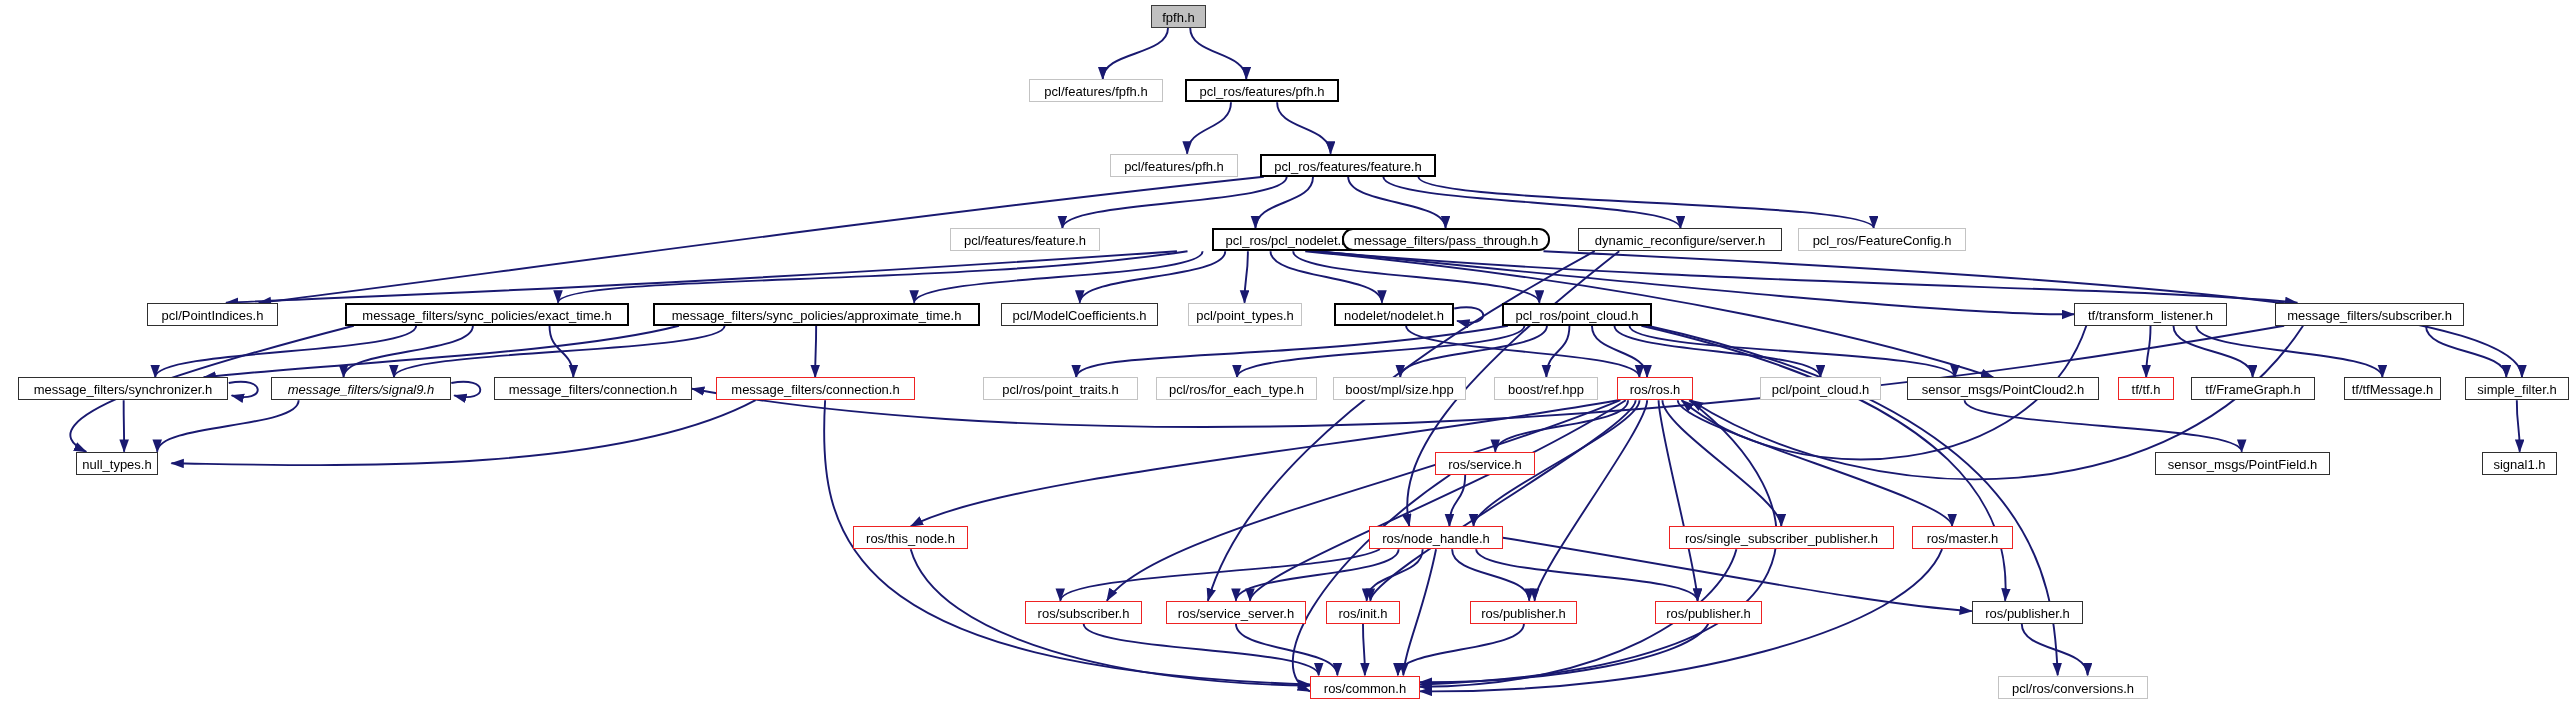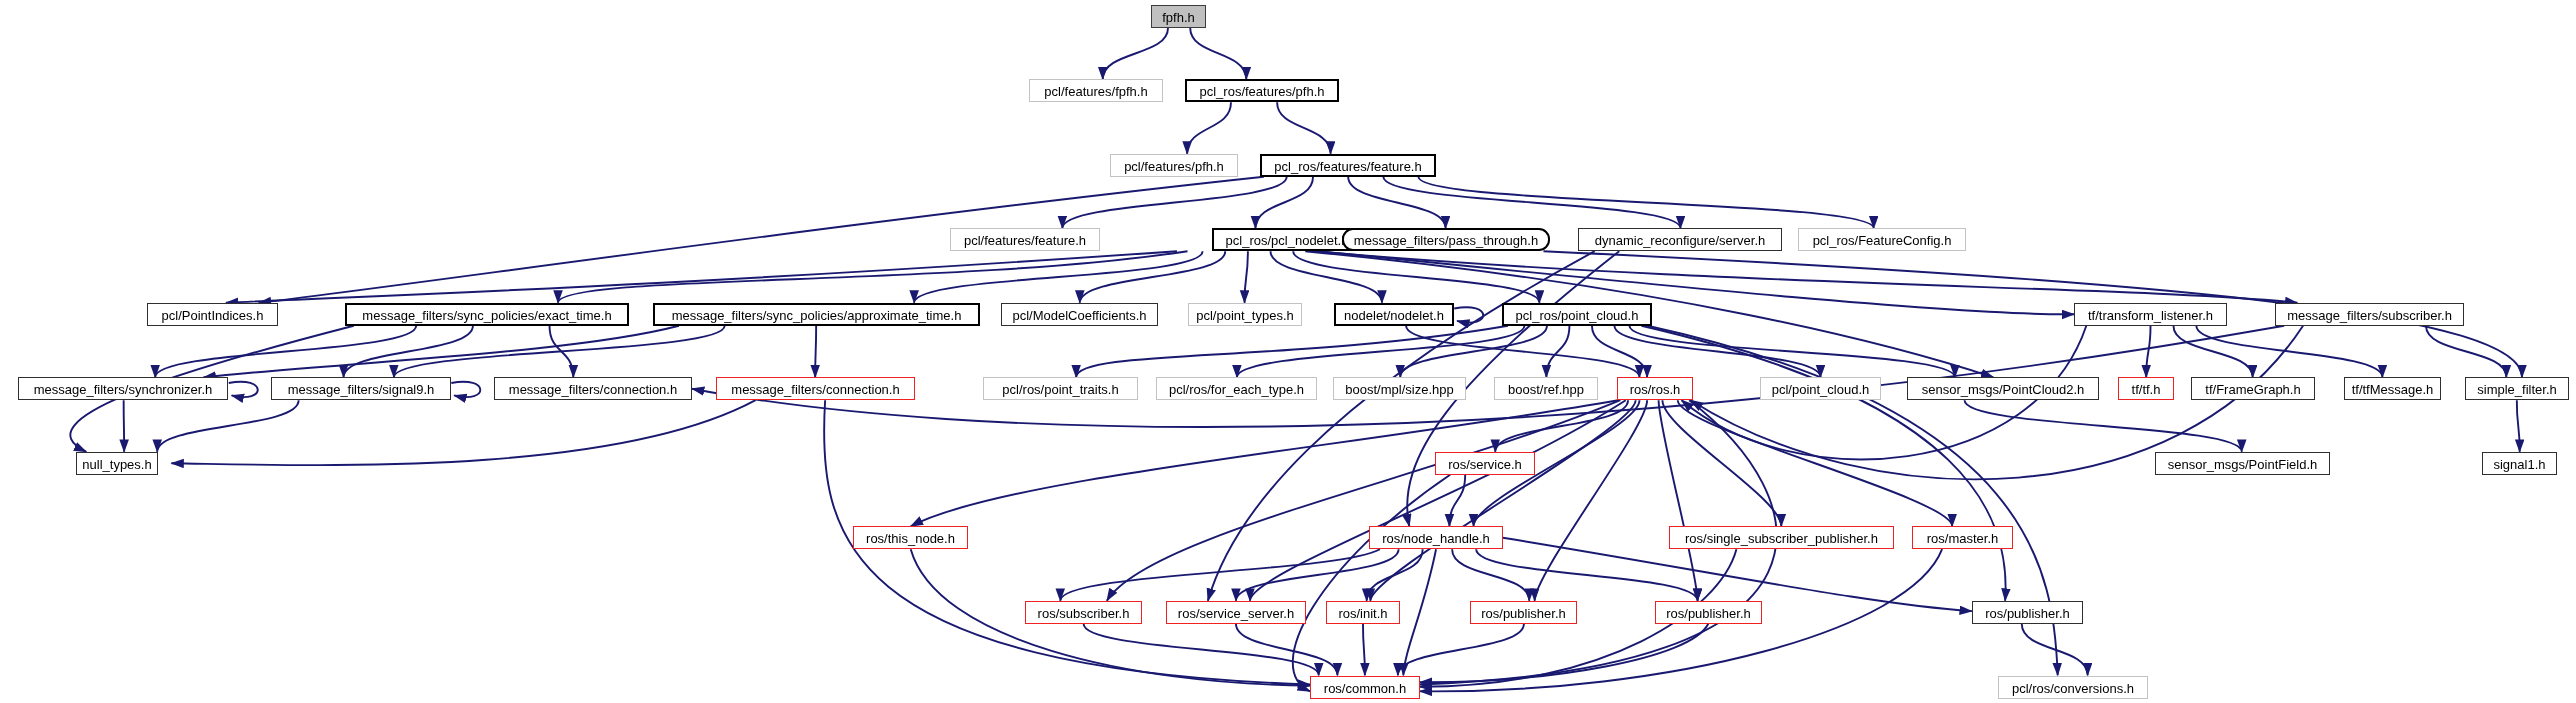--- a/index.html
+++ b/index.html
@@ -143,21 +143,21 @@
       <div class="node black" style="left: 147px; top: 303px; width: 131px;">pcl/PointIndices.h</div>
       <div class="node bold" style="left: 345px; top: 303px; width: 284px;">message_filters/sync_policies/exact_time.h</div>
       <div class="node bold" style="left: 653px; top: 303px; width: 327px;">message_filters/sync_policies/approximate_time.h</div>
       <div class="node black" style="left: 1001px; top: 303px; width: 157px;">pcl/ModelCoefficients.h</div>
       <div class="node leaf" style="left: 1188px; top: 303px; width: 114px;">pcl/point_types.h</div>
       <div class="node bold" style="left: 1334px; top: 303px; width: 120px;">nodelet/nodelet.h</div>
       <div class="node bold" style="left: 1502px; top: 303px; width: 150px;">pcl_ros/point_cloud.h</div>
       <div class="node black" style="left: 2074px; top: 303px; width: 153px;">tf/transform_listener.h</div>
       <div class="node black" style="left: 2275px; top: 303px; width: 189px;">message_filters/subscriber.h</div>
       <div class="node black" style="left: 18px; top: 377px; width: 210px;">message_filters/synchronizer.h</div>
-      <div class="node black" style="left: 271px; top: 377px; width: 180px;">message_filters/signal9.h</div>
+      <div class="node black" style="left: 271px; top: 377px; width: 180px; font-style: italic;">message_filters/signal9.h</div>
       <div class="node black" style="left: 494px; top: 377px; width: 198px;">message_filters/connection.h</div>
       <div class="node red" style="left: 716px; top: 377px; width: 199px;">message_filters/connection.h</div>
       <div class="node leaf" style="left: 983px; top: 377px; width: 155px;">pcl/ros/point_traits.h</div>
       <div class="node leaf" style="left: 1156px; top: 377px; width: 161px;">pcl/ros/for_each_type.h</div>
       <div class="node leaf" style="left: 1333px; top: 377px; width: 133px;">boost/mpl/size.hpp</div>
       <div class="node leaf" style="left: 1494px; top: 377px; width: 104px;">boost/ref.hpp</div>
       <div class="node red" style="left: 1617px; top: 377px; width: 76px;">ros/ros.h</div>
       <div class="node leaf" style="left: 1760px; top: 377px; width: 121px;">pcl/point_cloud.h</div>
       <div class="node black" style="left: 1907px; top: 377px; width: 192px;">sensor_msgs/PointCloud2.h</div>
       <div class="node red" style="left: 2118px; top: 377px; width: 56px;">tf/tf.h</div>

